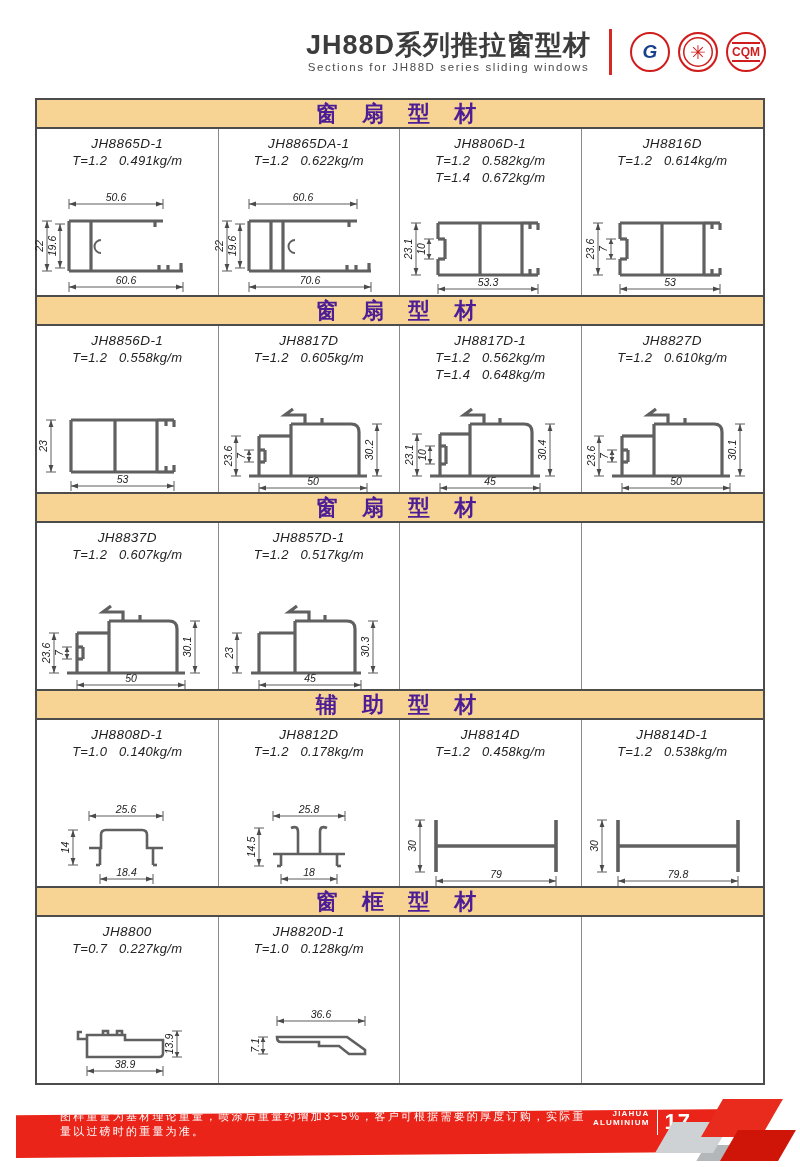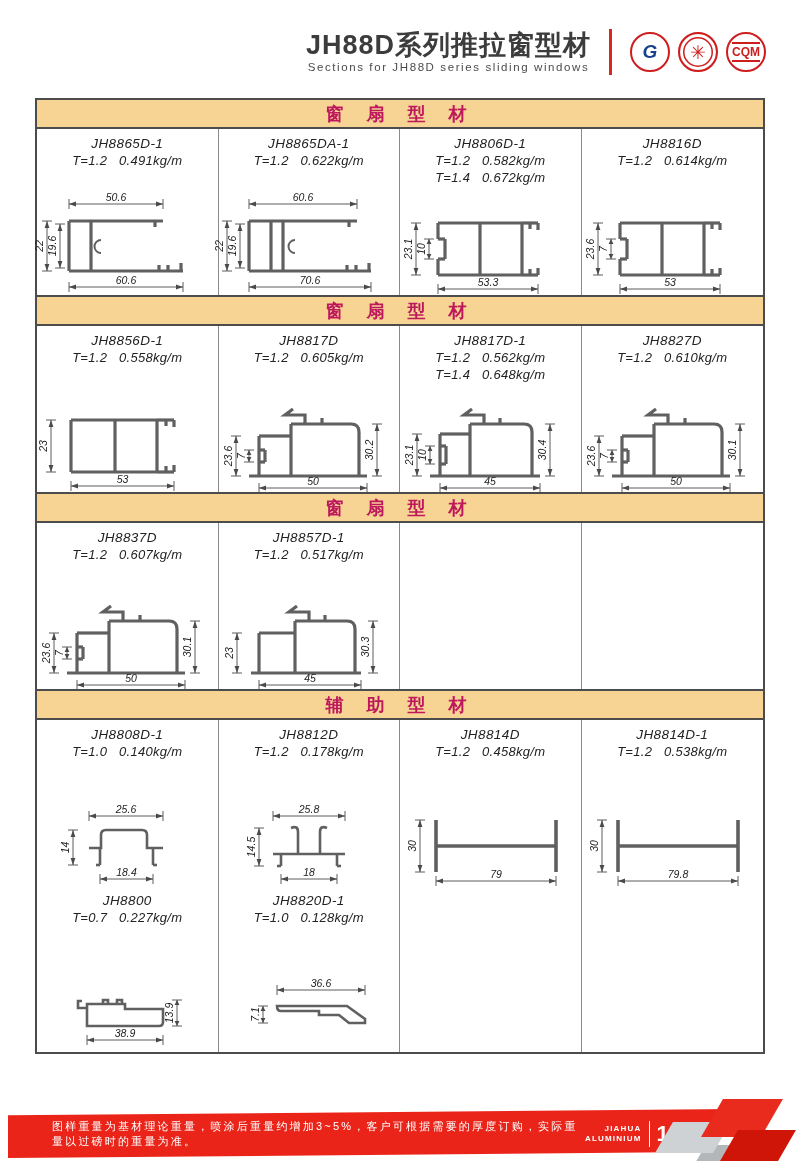--- a/index.html
+++ b/index.html
@@ -19,35 +19,35 @@
   .logo-gb span{font-style:italic;font-weight:bold;color:#17418e;font-size:19px;}
   .logo-star{box-shadow:inset 0 0 0 3px #fff, inset 0 0 0 4.5px #cf1d1d;}
   .logo-star span{color:#cf1d1d;font-size:19px;line-height:1;}
   .logo-cqm span{color:#cf1d1d;font-weight:900;font-size:12px;letter-spacing:0;
         border-top:2px solid #cf1d1d;border-bottom:2px solid #cf1d1d;padding:1px 0;}
 
   
   .table{margin:16px 0 0 35px;width:730px;border:2px solid #4c4c4c;box-sizing:border-box;background:#fff;}
   .sec-h{height:27px;background:#f8d494;border-top:2px solid #4c4c4c;border-bottom:2px solid #4c4c4c;
          display:flex;align-items:center;justify-content:center;
-         font-size:18px;font-weight:bold;color:#be185d;letter-spacing:9px;padding-left:1px;}
+         font-size:22px;font-weight:bold;color:#4c1d95;letter-spacing:9px;padding-left:1px;}
   .section:first-child .sec-h{border-top:none;}
   .row{display:grid;grid-template-columns:repeat(4,1fr);}
   .cell{border-right:1px solid #8a8a8a;min-height:166px;display:flex;flex-direction:column;
         align-items:center;box-sizing:border-box;font-style:italic;}
   .cell:last-child{border-right:none;}
   .code{margin-top:7px;font-size:13.5px;color:#222;letter-spacing:.4px;}
   .spec{font-size:13px;color:#222;margin-top:2px;letter-spacing:.3px;white-space:pre;}
   svg.draw{margin-top:auto;margin-bottom:1px;overflow:visible;display:block;}
 
   
   .ftr{position:absolute;left:0;right:0;bottom:0;height:72px;}
-  .band{position:absolute;left:8px;top:14px;width:727px;height:49px;background:#ea2419;z-index:2;
+  .band{position:absolute;left:16px;top:14px;width:727px;height:49px;background:#ea2419;z-index:2;
         clip-path:polygon(0 13%,100% 0,94.9% 88%,0 100%);
-        display:flex;align-items:center;color:#fff;}
+        display:flex;color:#fff;}
   .note{margin-left:44px;font-size:11px;letter-spacing:2.2px;flex:1;}
   .brand{display:flex;flex-direction:column;align-items:flex-end;font-size:8px;font-weight:bold;
          letter-spacing:1.2px;line-height:1.15;}
   .pgdiv{width:1px;height:26px;background:#fff;margin:0 7px;}
   .pagenum{font-size:22px;font-weight:bold;margin-right:52px;letter-spacing:1px;}
   .pp{position:absolute;transform:skewX(-30deg);}
   .p1{left:712px;top:4px;width:60px;height:38px;background:#e92b1d;z-index:4;}
   .p2{left:664px;top:27px;width:58px;height:31px;background:#cfd2d4;z-index:3;}
   .p3{left:729px;top:35px;width:58px;height:31px;background:#cf1507;z-index:5;}
   .p4{left:701px;top:50px;width:28px;height:16px;background:#b4b7ba;z-index:1;}
@@ -664,20 +664,21 @@
                 <line x1="156" y1="94" x2="156" y2="104" stroke="#4a4a4a" stroke-width="0.9"></line>
                 <polygon points="36,99 43,96.6 43,101.4" fill="#4a4a4a"></polygon>
                 <polygon points="156,99 149,96.6 149,101.4" fill="#4a4a4a"></polygon>
                 <text x="96" y="95.5" text-anchor="middle" font-size="10.5" fill="#222">79.8</text>
               </g>
             </svg>
           </div>
         </div>
       </section>
       <section class="section">
+        <div class="sec-h">窗 框 型 材</div>
         <div class="row">
           <div class="cell">
             <div class="code">JH8800</div>
             <div class="spec">T=0.7   0.227kg/m</div>
             <svg class="draw" width="180" height="103" viewBox="0 0 180 103">
               <path d="M50,56 H88 V61 H126 V74 Q126,78 122,78 H50 Z" stroke="#606060" stroke-width="2.6" fill="none" stroke-linejoin="miter"></path>
               <path d="M50,60 H41 V53 H45" stroke="#606060" stroke-width="2.6" fill="none" stroke-linejoin="miter"></path>
               <path d="M66,56 V52 H71 V56" stroke="#606060" stroke-width="2.6" fill="none" stroke-linejoin="miter"></path>
               <path d="M80,56 V52 H85 V56" stroke="#606060" stroke-width="2.6" fill="none" stroke-linejoin="miter"></path>
               <g>

